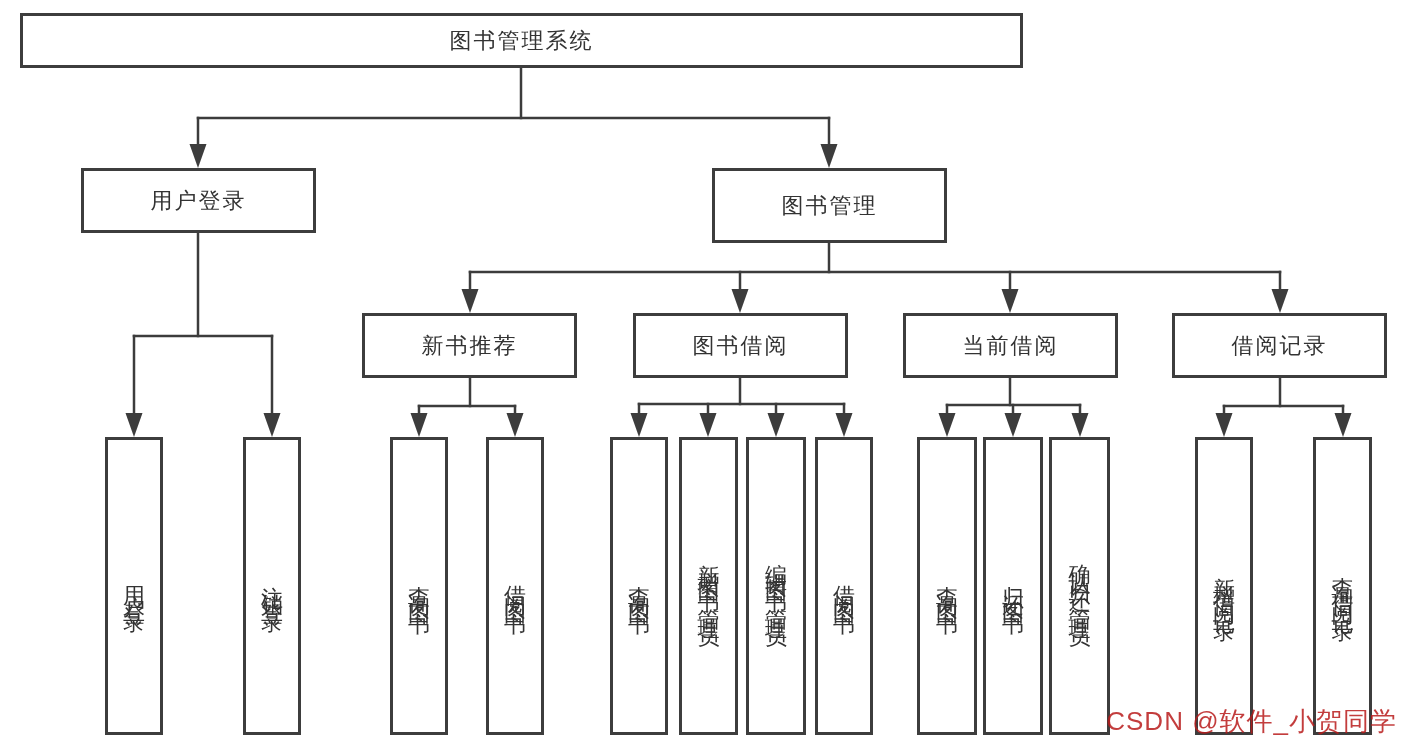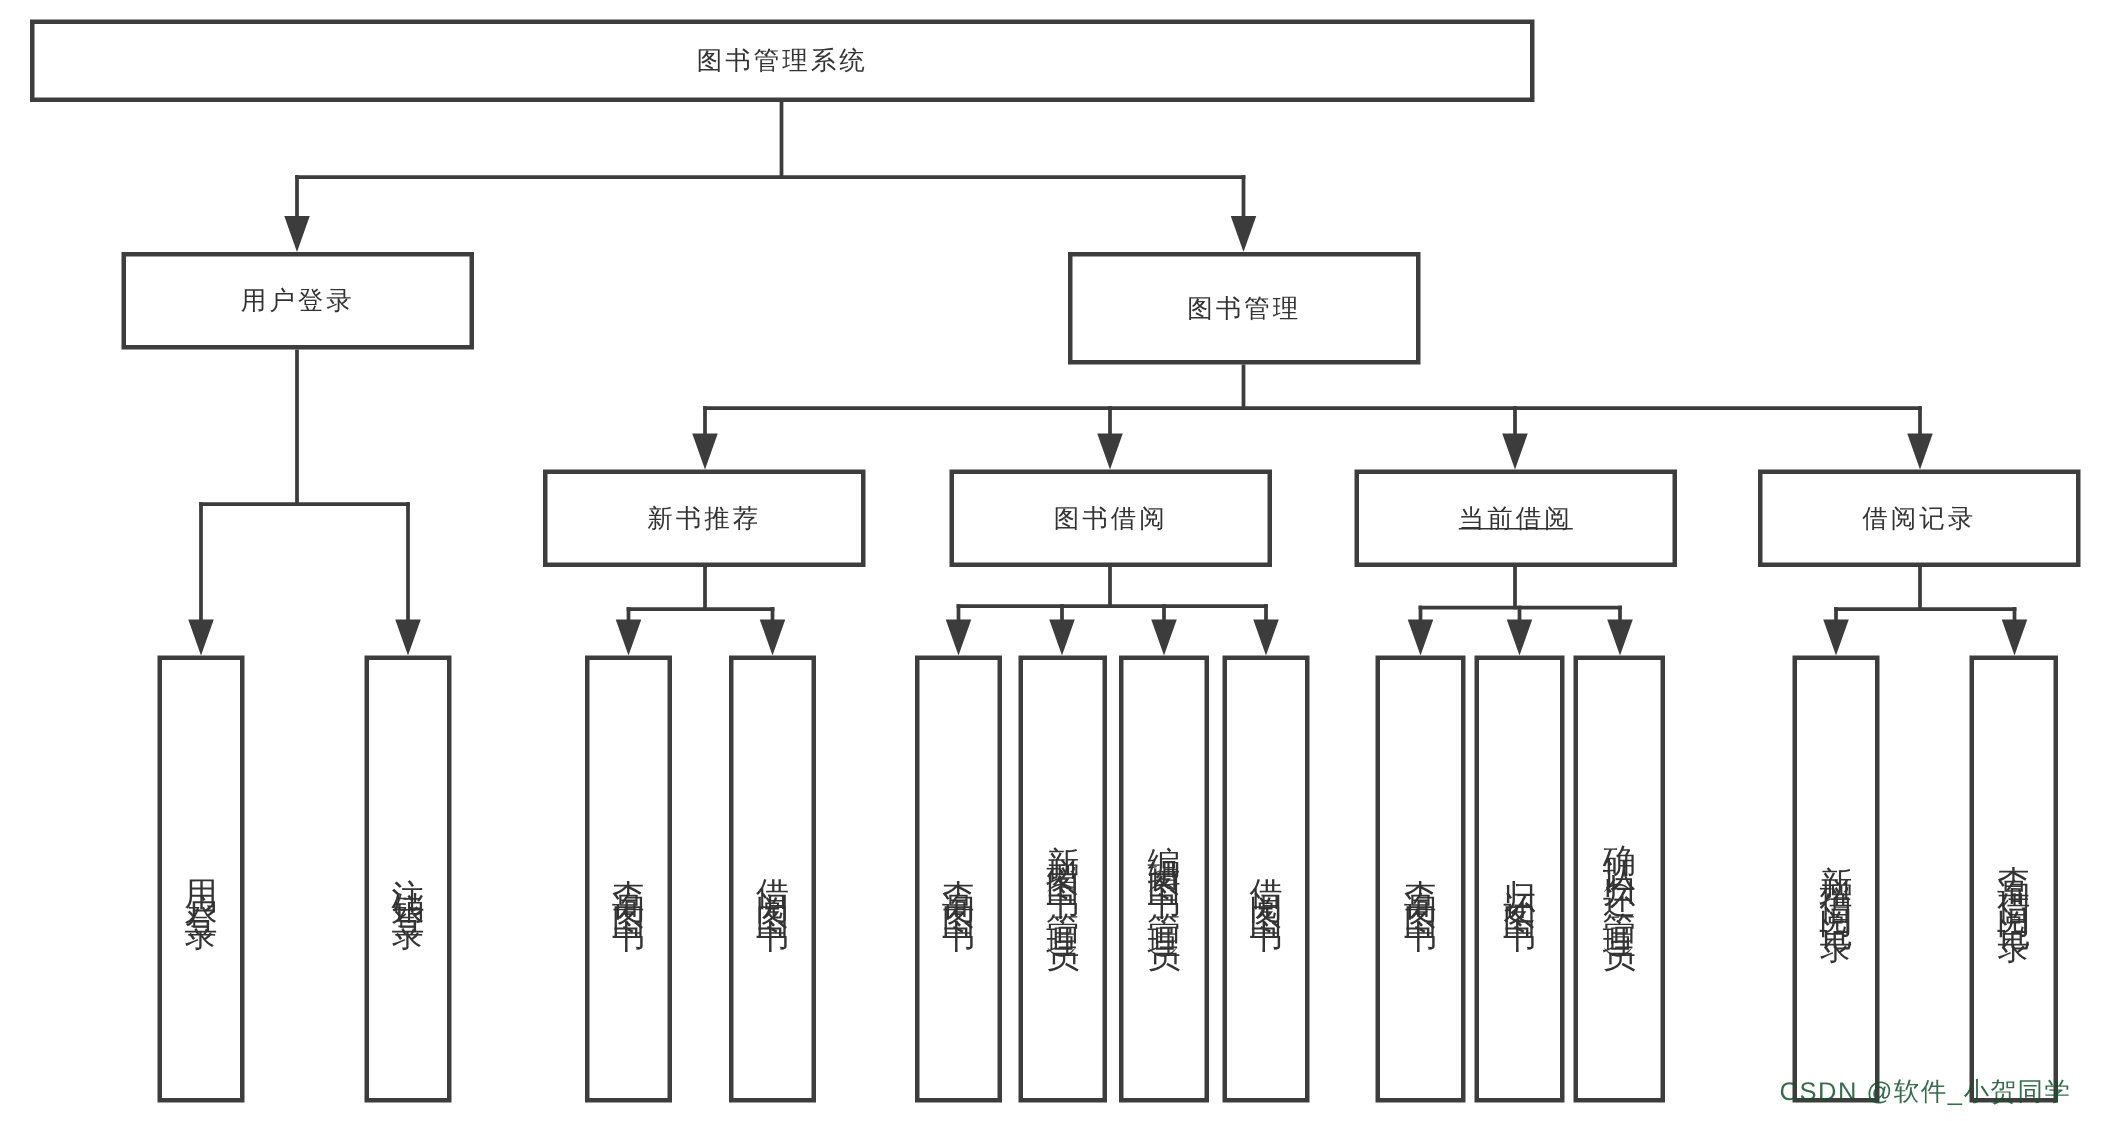--- a/index.html
+++ b/index.html
@@ -27,40 +27,40 @@
     position: absolute;
     box-sizing: border-box;
     border: 3px solid #3d3d3d;
     background: #ffffff;
     display: flex;
     align-items: center;
     justify-content: center;
     color: #333333;
   }
   .h-label {
-    font-size: 17px;
+    font-size: 22px;
     letter-spacing: 2px;
     white-space: nowrap;
     color: #333333;
   }
   .v-label {
     writing-mode: vertical-rl;
     text-orientation: mixed;
     font-size: 22px;
     line-height: 1;
     letter-spacing: 9px;
     color: #333333;
     white-space: nowrap;
   }
   .watermark {
     position: absolute;
-    right: 24px;
+    right: 8px;
     bottom: 8px;
-    font-size: 17px;
-    color: #14532d;
+    font-size: 26px;
+    color: #b91c1c;
     opacity: 0.85;
     z-index: 10;
     letter-spacing: 1px;
   }
   svg line {
     stroke: #3c3c3c;
     stroke-width: 2.5;
     stroke-linecap: square;
   }
   svg polygon {
@@ -158,21 +158,21 @@
   <div class="box" style="left:712px; top:168px; width:235px; height:75px;">
     <span class="h-label">图书管理</span>
   </div>
 
   <div class="box" style="left:633px; top:313px; width:215px; height:65px;">
     <span class="h-label">图书借阅</span>
   </div>
   <div class="box" style="left:362px; top:313px; width:215px; height:65px;">
     <span class="h-label">新书推荐</span>
   </div>
-  <div class="box" style="left:903px; top:313px; width:215px; height:65px;text-decoration:underline;">
+  <div class="box" style="left:903px; top:313px; width:215px; height:65px;">
     <span class="h-label">当前借阅</span>
   </div>
   <div class="box" style="left:1172px; top:313px; width:215px; height:65px;">
     <span class="h-label">借阅记录</span>
   </div>
 
   <div class="box" style="left:105px; top:437px; width:58px; height:298px;">
     <span class="v-label">用户登录</span>
   </div>
   <div class="box" style="left:243px; top:437px; width:58px; height:298px;">

